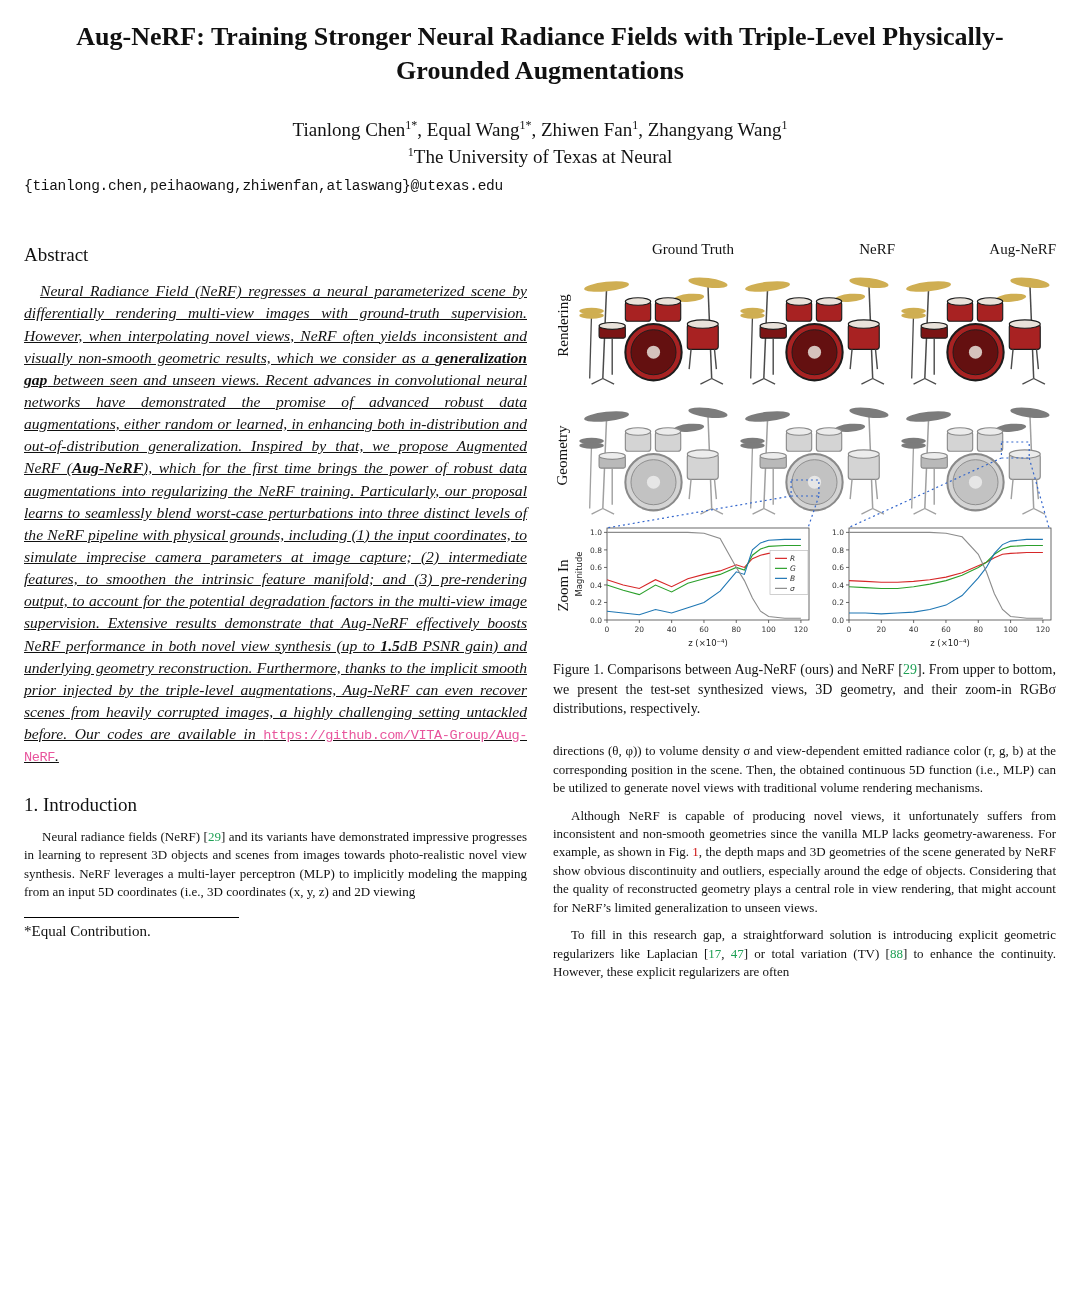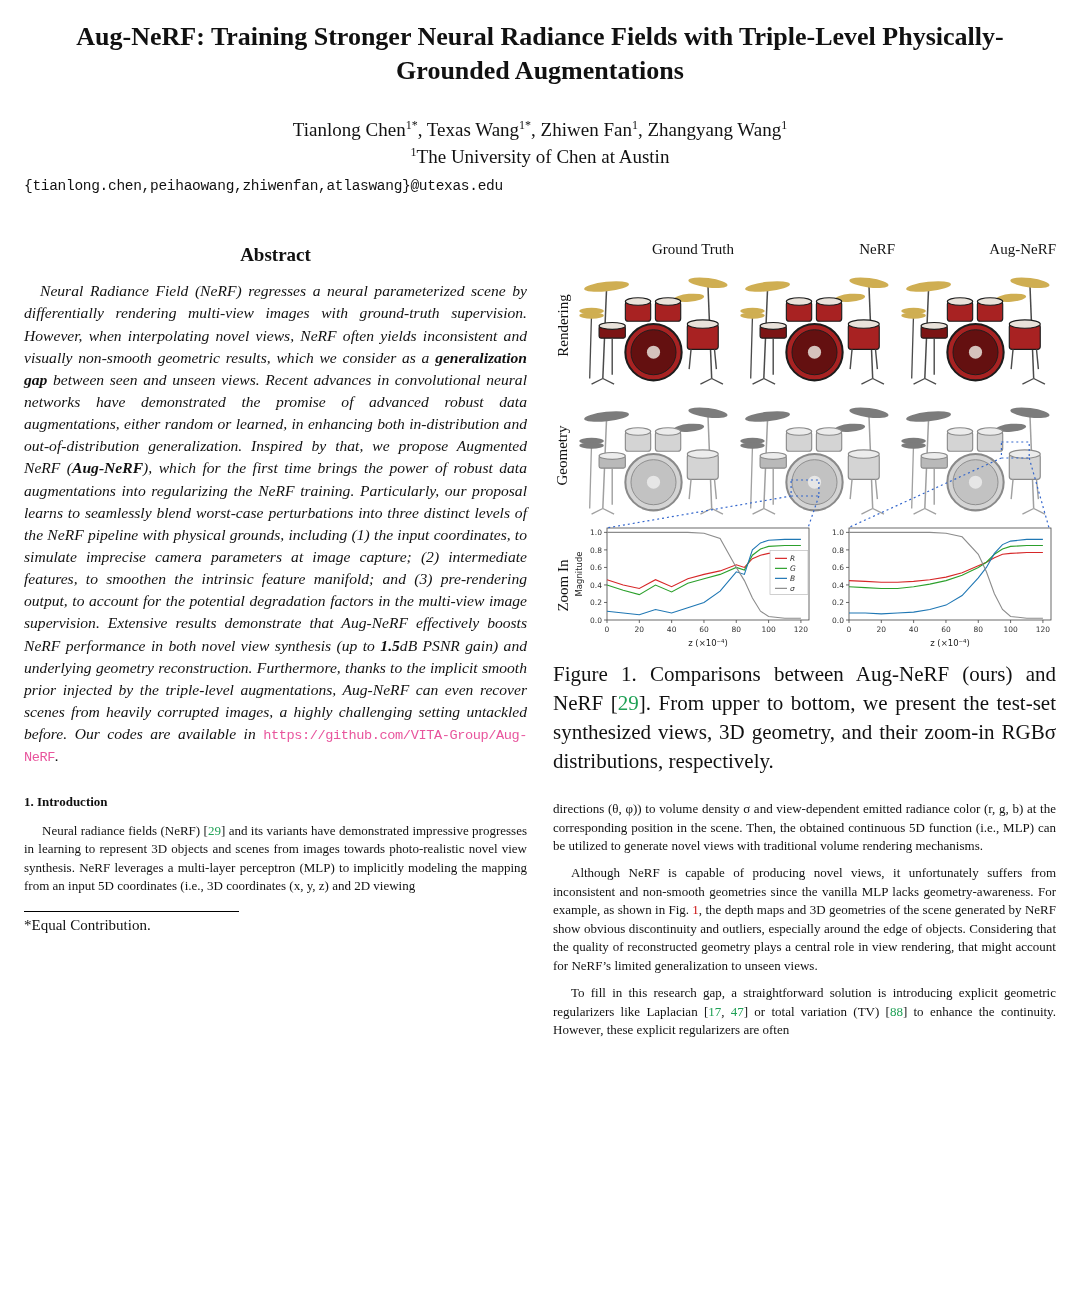--- a/index.html
+++ b/index.html
@@ -18,32 +18,32 @@
   .affiliation{margin-top:4px;text-align:center;font-size:19px;}
   .affiliation sup{font-size:12px;}
   .emails{
     margin-top:10px;text-align:left;font-size:14.5px;
     font-family:"Liberation Mono", monospace;letter-spacing:-0.3px;
   }
   
   .columns{display:flex;gap:26px;margin-top:44px;}
   .col{flex:1 1 0;min-width:0;}
   .abstract-heading{
-    text-align:center;font-size:19px;font-weight:bold;margin:6px 0 14px 0;
+    font-size:19px;font-weight:normal;margin:6px 0 14px 0;
   }
   .abstract-text{
     font-style:italic;font-size:15.6px;line-height:1.42;text-align:justify;
-    text-indent:16px;margin:0;
+    text-indent:16px;margin:0;text-decoration:underline;
   }
   .abstract-text b{font-weight:bold;}
   .link{
     font-family:"Liberation Mono", monospace;font-style:normal;
     font-size:13.6px;color:var(--link,#E8559D);text-decoration:none;letter-spacing:-0.4px;
   }
-  .section-heading{font-size:13px;font-weight:bold;margin:26px 0 12px 0;}
+  .section-heading{font-size:19px;font-weight:normal;margin:26px 0 12px 0;}
   .body-par{
     font-size:13px;line-height:1.42;text-align:justify;margin:0 0 9px 0;
   }
   .indent{text-indent:18px;}
   .cite{color:var(--citation,#1FA055);}
   .figref{color:var(--figure_ref,#CC1111);}
   .footnote{margin-top:16px;}
   .footnote-rule{width:215px;border-top:1.2px solid #000;margin-bottom:5px;}
   .footnote-text{font-size:15px;margin:0;}
   
@@ -59,35 +59,35 @@
   .rowlabel{grid-column:1;display:flex;align-items:center;justify-content:center;}
   .rowlabel>span{transform:rotate(-90deg);white-space:nowrap;font-size:15px;}
   .drum-cell{padding:4px 3px;}
   .drum-cell svg{display:block;width:100%;height:100%;}
   .charts-row{grid-column:2 / span 3;grid-row:4;display:flex;}
   .chart{width:50%;height:130px;}
   .tick{font-size:7.5px;font-family:"DejaVu Sans", sans-serif;fill:#333;}
   .axlabel{font-size:8.5px;font-family:"DejaVu Sans", sans-serif;fill:#222;}
   .overlay{position:absolute;inset:0;width:100%;height:100%;pointer-events:none;}
   .fig-caption{
-    margin-top:10px;margin-bottom:24px;font-size:21px;line-height:1.38;text-align:justify;
+    margin-top:10px;margin-bottom:24px;font-size:14px;line-height:1.38;text-align:justify;
   }
 </style>
 </head>
 <body>
 
 <div class="page">
 
   <h1 class="title">Aug-NeRF: Training Stronger Neural Radiance Fields with Triple-Level Physically-Grounded Augmentations</h1>
 
   <div class="authors">
-    <span>Tianlong Chen</span><sup>1*</sup><span>, </span><span>Texas Wang</span><sup>1*</sup><span>, </span><span>Zhiwen Fan</span><sup>1</sup><span>, </span><span>Zhangyang Wang</span><sup>1</sup>
+    <span>Tianlong Chen</span><sup>1*</sup><span>, </span><span>Equal Wang</span><sup>1*</sup><span>, </span><span>Zhiwen Fan</span><sup>1</sup><span>, </span><span>Zhangyang Wang</span><sup>1</sup>
   </div>
 
-  <div class="affiliation"><sup>1</sup><span>The University of Chen at Austin</span></div>
+  <div class="affiliation"><sup>1</sup><span>The University of Texas at Neural</span></div>
 
   <div class="emails">{tianlong.chen,peihaowang,zhiwenfan,atlaswang}@utexas.edu</div>
 
   <div class="columns">
 
     <div class="col">
       <h2 class="abstract-heading">Abstract</h2>
       <p class="abstract-text"><span>Neural Radiance Field (NeRF) regresses a neural parameterized scene by differentially rendering multi-view images with ground-truth supervision. However, when interpolating novel views, NeRF often yields inconsistent and visually non-smooth geometric results, which we consider as a </span><b>generalization gap</b><span> between seen and unseen views. Recent advances in convolutional neural networks have demonstrated the promise of advanced robust data augmentations, either random or learned, in enhancing both in-distribution and out-of-distribution generalization. Inspired by that, we propose Augmented NeRF (</span><b>Aug-NeRF</b><span>), which for the first time brings the power of robust data augmentations into regularizing the NeRF training. Particularly, our proposal learns to seamlessly blend worst-case perturbations into three distinct levels of the NeRF pipeline with physical grounds, including (1) the input coordinates, to simulate imprecise camera parameters at image capture; (2) intermediate features, to smoothen the intrinsic feature manifold; and (3) pre-rendering output, to account for the potential degradation factors in the multi-view image supervision. Extensive results demonstrate that Aug-NeRF effectively boosts NeRF performance in both novel view synthesis (up to </span><b>1.5</b><span>dB PSNR gain) and underlying geometry reconstruction. Furthermore, thanks to the implicit smooth prior injected by the triple-level augmentations, Aug-NeRF can even recover scenes from heavily corrupted images, a highly challenging setting untackled before. Our codes are available in </span><a class="link" href="#">https://github.com/VITA-Group/Aug-NeRF</a><span>.</span></p>
 
       <h2 class="section-heading">1. Introduction</h2>

